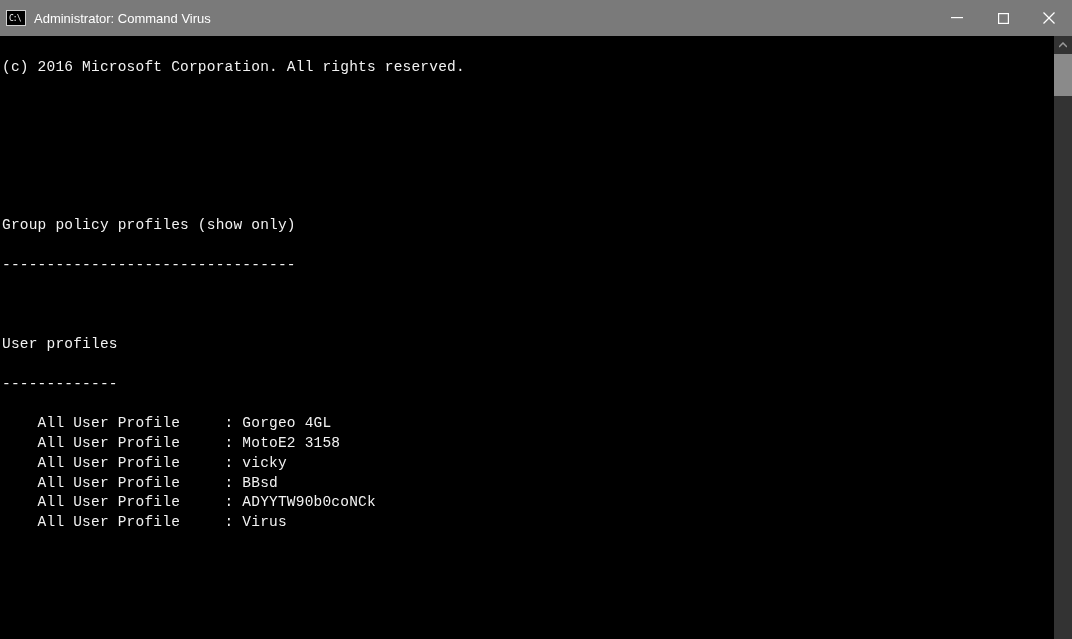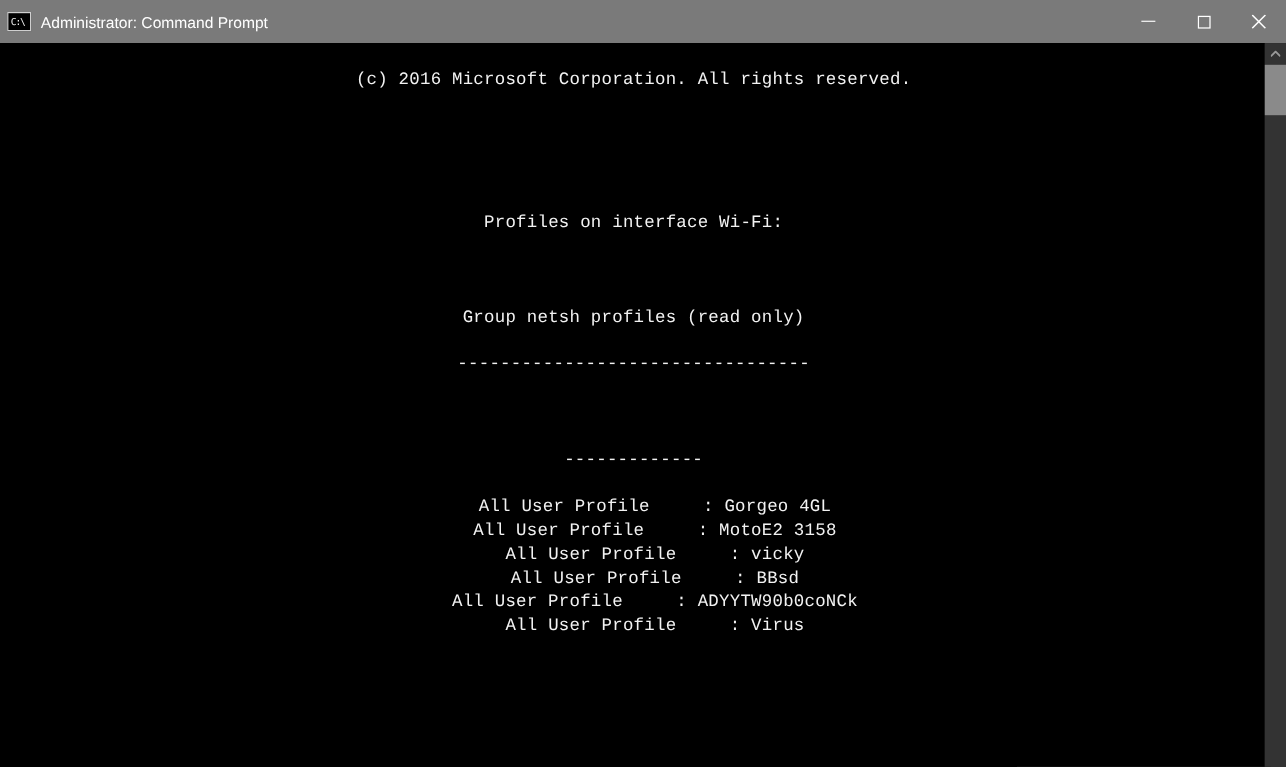--- a/index.html
+++ b/index.html
@@ -95,33 +95,33 @@
       position: relative;
     }
     .sthumb {
       position: absolute;
       top: 0;
       left: 0;
       right: 0;
       height: 42px;
       background: #8a8a8a;
     }
-    .line { min-height: 19.8px; text-align: center; }
+    .line { min-height: 19.8px; }
     .pad { display:inline-block; }
   </style>
 </head>
 <body>
 
 <div class="window">
 
   <div class="titlebar">
     <div class="titlebar-icon">
         <span>C:\</span>
       </div>
-    <div class="titlebar-title">Administrator: Command Prompt</div>
+    <div class="titlebar-title">Administrator: Command Virus</div>
     <div class="titlebar-spacer"></div>
     <div class="win-btn min">
       <svg viewBox="0 0 12 2">
           <rect width="12" height="1.2" fill="#fff"></rect>
         </svg>
     </div>
     <div class="win-btn max">
       <svg viewBox="0 0 11 11">
           <rect x="0.6" y="0.6" width="9.8" height="9.8" fill="none" stroke="#fff" stroke-width="1.2"></rect>
         </svg>
@@ -132,25 +132,25 @@
           <line x1="11.5" y1="0.5" x2="0.5" y2="11.5" stroke="#fff" stroke-width="1.3"></line>
         </svg>
     </div>
   </div>
 
   <div class="console-wrap">
     <div class="console">
 <div class="line">(c) 2016 Microsoft Corporation. All rights reserved.</div>
 <div class="line"></div>
 <div class="line"></div>
-<div class="line">Profiles on interface Wi-Fi:</div>
 <div class="line"></div>
-<div class="line">Group netsh profiles (read only)</div>
+<div class="line">Group policy profiles (show only)</div>
 <div class="line">---------------------------------</div>
 <div class="line"></div>
+<div class="line">User profiles</div>
 <div class="line">-------------</div>
 <div id="profiles-container"><div class="line"><span class="pad">    </span><span>All User Profile</span><span>     : </span><span>Gorgeo 4GL</span></div><div class="line"><span class="pad">    </span><span>All User Profile</span><span>     : </span><span>MotoE2 3158</span></div><div class="line"><span class="pad">    </span><span>All User Profile</span><span>     : </span><span>vicky</span></div><div class="line"><span class="pad">    </span><span>All User Profile</span><span>     : </span><span>BBsd</span></div><div class="line"><span class="pad">    </span><span>All User Profile</span><span>     : </span><span>ADYYTW90b0coNCk</span></div><div class="line"><span class="pad">    </span><span>All User Profile</span><span>     : </span><span>Virus</span></div></div>
 
 
     </div>
 
     <div class="scrollbar">
       <div class="sbtn">
         <svg width="8" height="6" viewBox="0 0 8 6">
             <polyline points="0,5 4,1 8,5" fill="none" stroke="#9a9a9a" stroke-width="1.5"></polyline>

